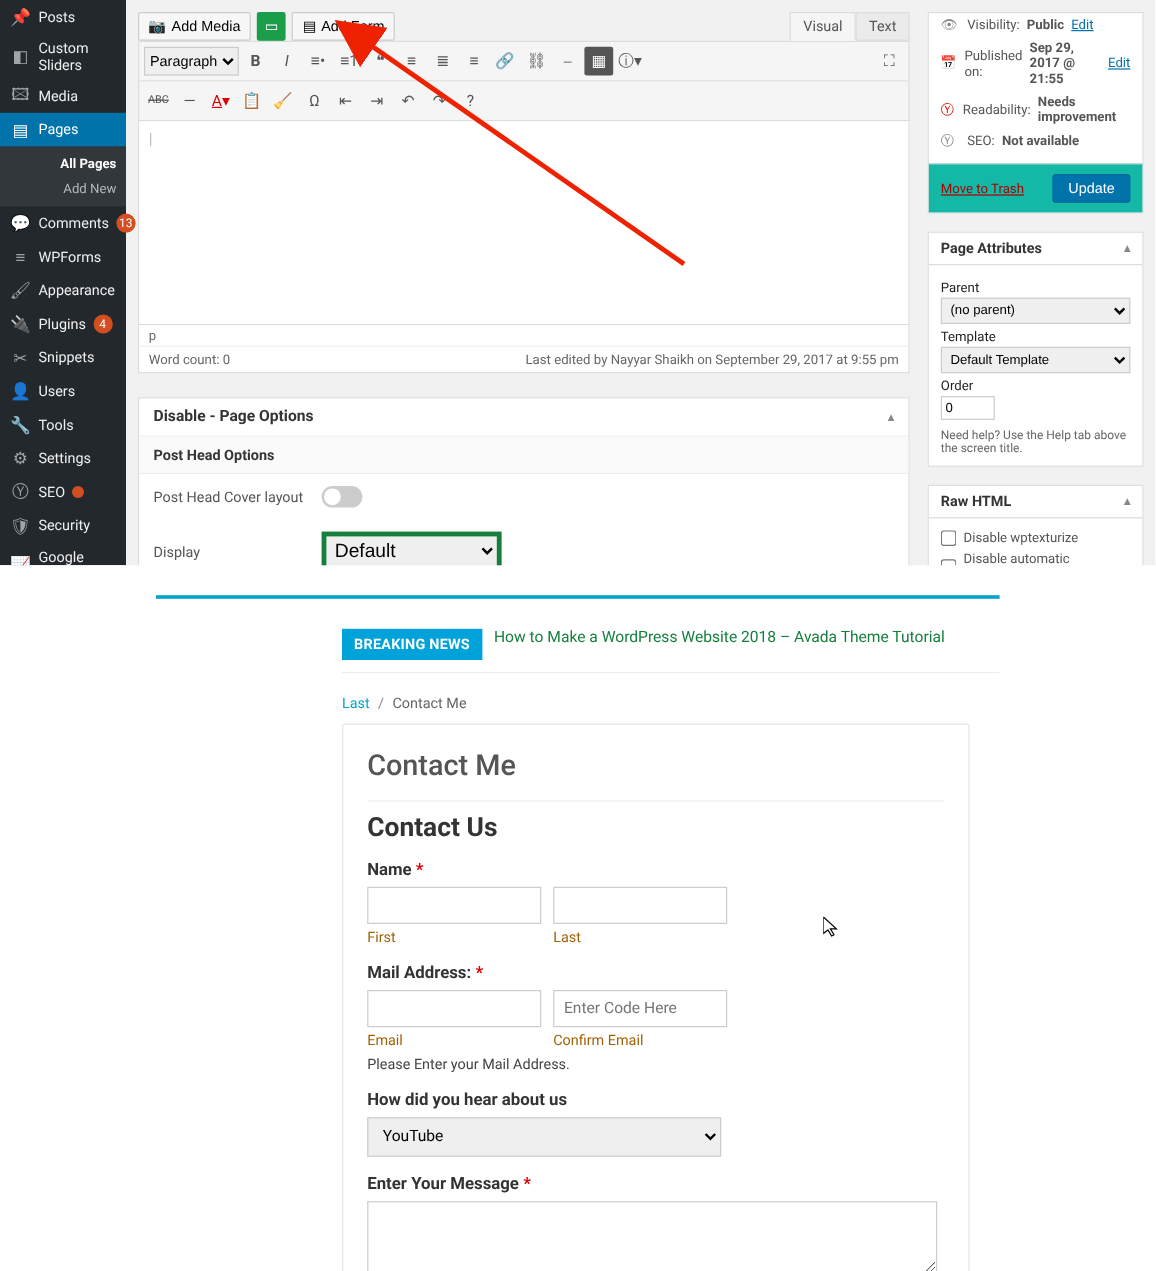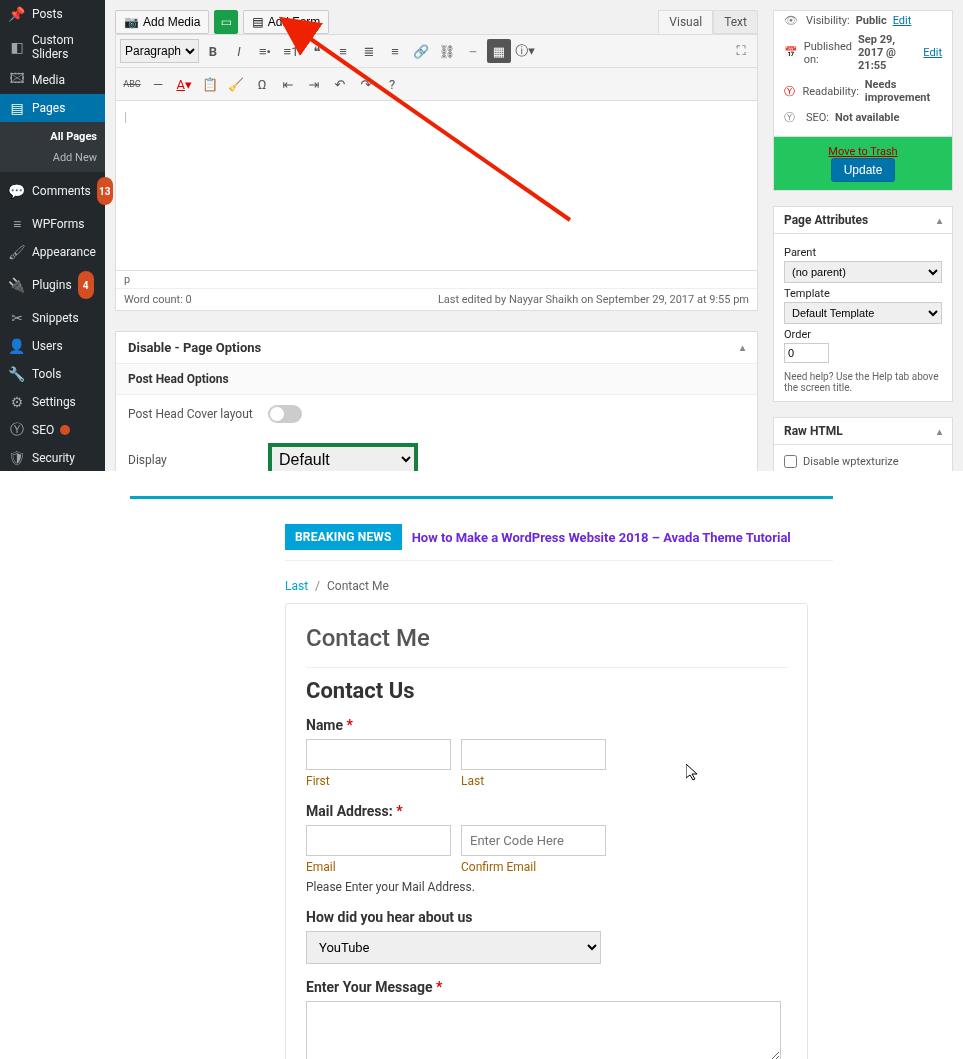--- a/index.html
+++ b/index.html
@@ -12,21 +12,21 @@
 .wp-side { width: 105px; background: #23282d; color: #eee; flex-shrink: 0; font-size: 12px; }
 .wp-side-item { display: flex; align-items: center; gap: 6px; padding: 5px 8px; color: #eee; cursor: pointer; }
 .wp-side-item .ic { width: 18px; height: 18px; display: inline-flex; align-items: center; justify-content: center; font-size: 14px; color: #a0a5aa; flex-shrink: 0; }
 .wp-side-item.cur { background: #0073aa; color: #fff; position: relative; }
 .wp-side-item.cur .ic { color: #fff; }
 .wp-side-item.cur::after { content:""; position:absolute; right:-8px; top:50%; transform:translateY(-50%); border:8px solid transparent; border-right-color:#f1f1f1; }
 .wp-side-sub { background: #32373c; padding: 4px 0; font-size: 11px; text-align: right; }
 .wp-side-sub div { padding: 4px 8px; cursor: pointer; }
 .wp-side-sub div.active { color: #fff; font-weight: 700; }
 .wp-side-sub div:not(.active){ color: #b4b9be; }
-.badge-o { background:#d54e21; color:#fff; border-radius:9px; min-width:16px; height:28px; font-size:10px; display:inline-flex; align-items:center; justify-content:center; padding:0 4px;font-weight:bold; }
+.badge-o { background:#d54e21; color:#fff; border-radius:9px; min-width:16px; height:16px; font-size:10px; display:inline-flex; align-items:center; justify-content:center; padding:0 4px; }
 .badge-dot { width:10px; height:10px; border-radius:50%; background:#d54e21; display:inline-block; }
 
 
 .wp-main { flex:1; padding: 10px 10px 0 10px; display:flex; gap:15px; }
 
 
 .ed-col { flex:1; }
 .ed-topbar { display:flex; align-items:center; gap:5px; margin-bottom:0; }
 .btn { background:#f7f7f7; border:1px solid #ccc; padding:4px 8px; font-size:12px; border-radius:2px; cursor:pointer; display:inline-flex; align-items:center; gap:4px; }
 .btn-green { background:#1b9e4a; border-color:#1b9e4a; color:#fff; width:24px; height:24px; justify-content:center; padding:0; }
@@ -53,38 +53,38 @@
 .toggle::after { content:""; position:absolute; width:14px; height:14px; background:#fff; border-radius:50%; top:2px; left:2px; }
 .panel-row select { flex:1; max-width:150px; font-size:16px; padding:3px; border:4px solid #15803d; }
 
 
 .meta-col { width:180px; flex-shrink:0; display:flex; flex-direction:column; gap:15px; }
 .meta-box { background:#fff; border:1px solid #ddd; }
 .meta-hd { display:flex; justify-content:space-between; align-items:center; padding:6px 10px; border-bottom:1px solid #ddd; font-weight:700; font-size:12px; }
 .meta-body { padding:8px 10px; font-size:11px; color:#555; }
 .meta-line { display:flex; align-items:center; gap:6px; padding:3px 0; }
 .meta-line .ic { width:16px; color:#82878c; }
-.meta-ftr { display:flex; justify-content:space-between; align-items:center; padding:8px 10px; border-top:1px solid #ddd; background:#22c55e;flex-direction:column; }
+.meta-ftr { display:flex; justify-content:space-between; align-items:center; padding:8px 10px; border-top:1px solid #ddd; background:#14b8a6; }
 .link-red { color:#a00; text-decoration:underline; font-size:11px; cursor:pointer; }
 .btn-blue { background:#0073aa; color:#fff; border:1px solid #006799; padding:4px 12px; font-size:12px; border-radius:3px; cursor:pointer; }
 .link-edit { color:#0073aa; text-decoration:underline; cursor:pointer; }
 .meta-body label { display:block; font-size:11px; margin:4px 0 2px; color:#222; }
 .meta-body select, .meta-body input[type=text] { width:100%; font-size:11px; padding:3px; border:1px solid #ccc; }
 .meta-body .cb { display:flex; align-items:center; gap:6px; padding:2px 0; font-size:11px; }
 .meta-body .cb input { margin:0; }
 
 
 .arrow-svg { position:absolute; left:120px; top:10px; width:480px; height:250px; pointer-events:none; }
 
 
 .front-wrap { width:963px; padding-top:25px; }
 .front-top-line { height:3px; background:#04a4cc; margin:0 130px; }
-.front-bar { display:flex; align-items:center; gap:10px; padding:10px 0; margin:15px 130px 10px 285px; border-bottom:1px solid #eee; }
+.front-bar { display:flex; align-items:flex-start; gap:10px; padding:10px 0; margin:15px 130px 10px 285px; border-bottom:1px solid #eee; }
 .bn-badge { background:#00a3d9; color:#fff; padding:6px 10px; font-weight:700; font-size:12px; letter-spacing:.2px; }
-.front-bar .tline { font-size:13px; color:#6d28d9;font-weight:bold; }
+.front-bar .tline { font-size:13px; color:#15803d; }
 .crumb { font-size:12px; color:#04a4cc; margin:18px 0 10px 285px; }
 .crumb span.sep { color:#888; margin:0 4px; }
 .crumb span.cur { color:#666; }
 .front-card { border:1px solid #e5e5e5; border-radius:3px; margin:0 155px 0 285px; padding:20px 20px 40px; }
 .front-card h2 { font-size:24px; color:#555; font-weight:500; margin-bottom:15px; }
 .front-card hr { height:1px; background:#eee; border:none; margin-bottom:10px; }
 .front-card h3 { font-size:22px; font-weight:700; color:#333; margin-bottom:14px; }
 .fgroup { margin-bottom:15px; }
 .flabel { font-weight:700; font-size:14px; margin-bottom:6px; display:block; }
 .req { color:#d00; }

